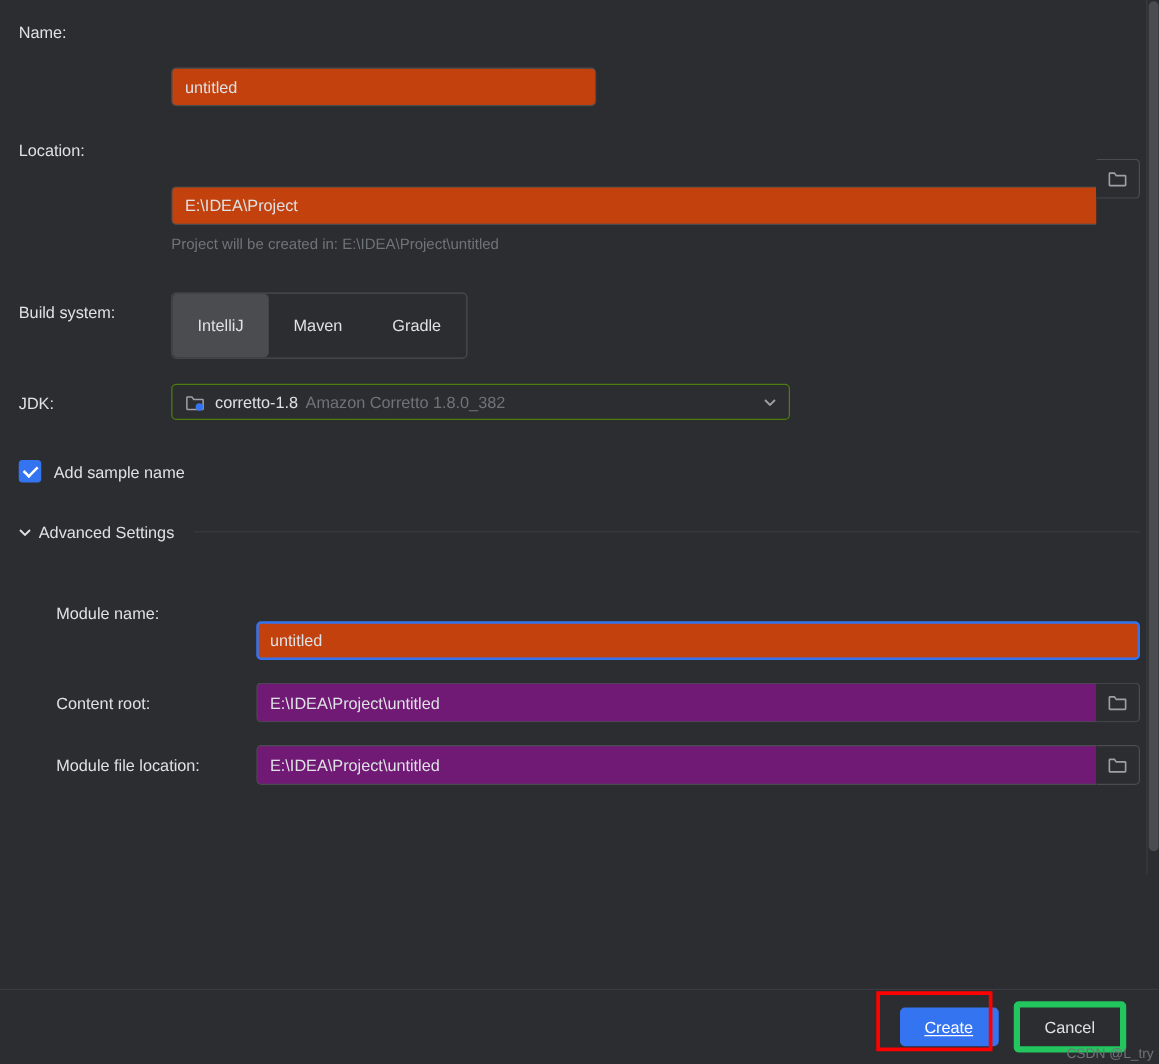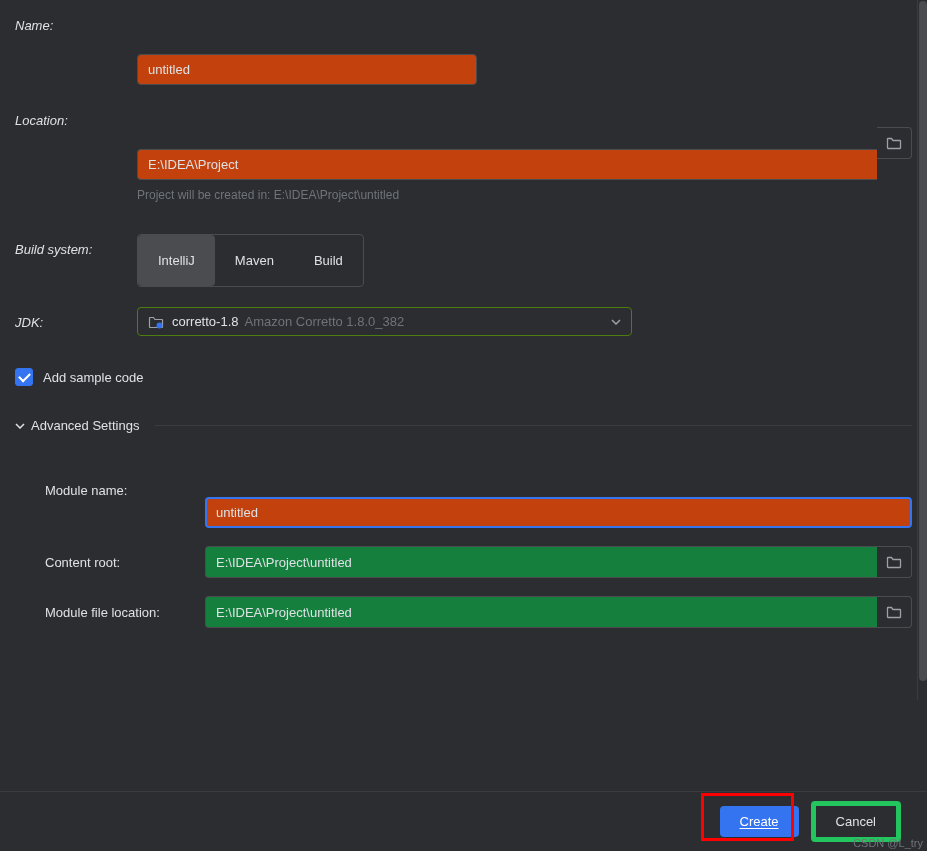--- a/index.html
+++ b/index.html
@@ -36,21 +36,20 @@
     .form-row {
       display: flex;
       align-items: flex-start;
       margin-bottom: 20px;
     }
     .form-label {
       width: 122px;
       padding-top: 8px;
       color: #dfe1e5;
       flex-shrink: 0;
-      font-style: italic;
     }
     .form-control-area {
       flex: 1;
       display: flex;
       flex-direction: column;
     }
     .text-input {
       background: #c2410c;
       border: 1px solid #4a4c50;
       border-radius: 4px;
@@ -207,21 +206,21 @@
     }
     .adv-control {
       flex: 1;
     }
     .adv-input-wrap {
       display: flex;
       align-items: stretch;
     }
     .adv-input {
       flex: 1;
-      background: #15803d;
+      background: #701a75;
       border: 1px solid #4a4c50;
       border-radius: 4px 0 0 4px;
       border-right: none;
       color: #dfe1e5;
       padding: 7px 10px;
       font-size: 13px;
       font-family: inherit;
     }
     .module-input {
       border-radius: 4px;
@@ -298,21 +297,21 @@
       <div class="hint-text">Project will be created in: E:\IDEA\Project\untitled</div>
     </div>
   </div>
 
   <div class="form-row">
     <div class="form-label">Build system:</div>
     <div class="form-control-area">
       <div class="segmented">
         <button class="segment selected">IntelliJ</button>
         <button class="segment">Maven</button>
-        <button class="segment">Build</button>
+        <button class="segment">Gradle</button>
       </div>
     </div>
   </div>
 
   <div class="form-row">
     <div class="form-label">JDK:</div>
     <div class="form-control-area">
       <div class="dropdown">
         <svg width="16" height="14" viewBox="0 0 16 14" fill="none" stroke="#9da0a8" stroke-width="1.2">
             <path d="M1.5 2.5 h4 l1.5 2 h7 a0.5 0.5 0 0 1 0.5 0.5 v7 a0.5 0.5 0 0 1 -0.5 0.5 h-12 a0.5 0.5 0 0 1 -0.5 -0.5 v-9 a0.5 0.5 0 0 1 0.5 -0.5 z"></path>
@@ -324,21 +323,21 @@
         </div>
         <svg width="10" height="6" viewBox="0 0 10 6" fill="none" stroke="#9da0a8" stroke-width="1.5">
             <path d="M1 1 L5 5 L9 1"></path>
           </svg>
       </div>
     </div>
   </div>
 
   <div class="checkbox-standalone" style="margin-top: 32px;">
     <div class="checkbox checked"></div>
-    <span>Add sample code</span>
+    <span>Add sample name</span>
   </div>
 
   <div class="collapse-section">
     <div class="collapse-header">
       <svg width="10" height="6" viewBox="0 0 10 6" fill="none" stroke="#dfe1e5" stroke-width="1.5">
           <path d="M1 1 L5 5 L9 1"></path>
         </svg>
       <span>Advanced Settings</span>
     </div>
     <div class="advanced-body">

